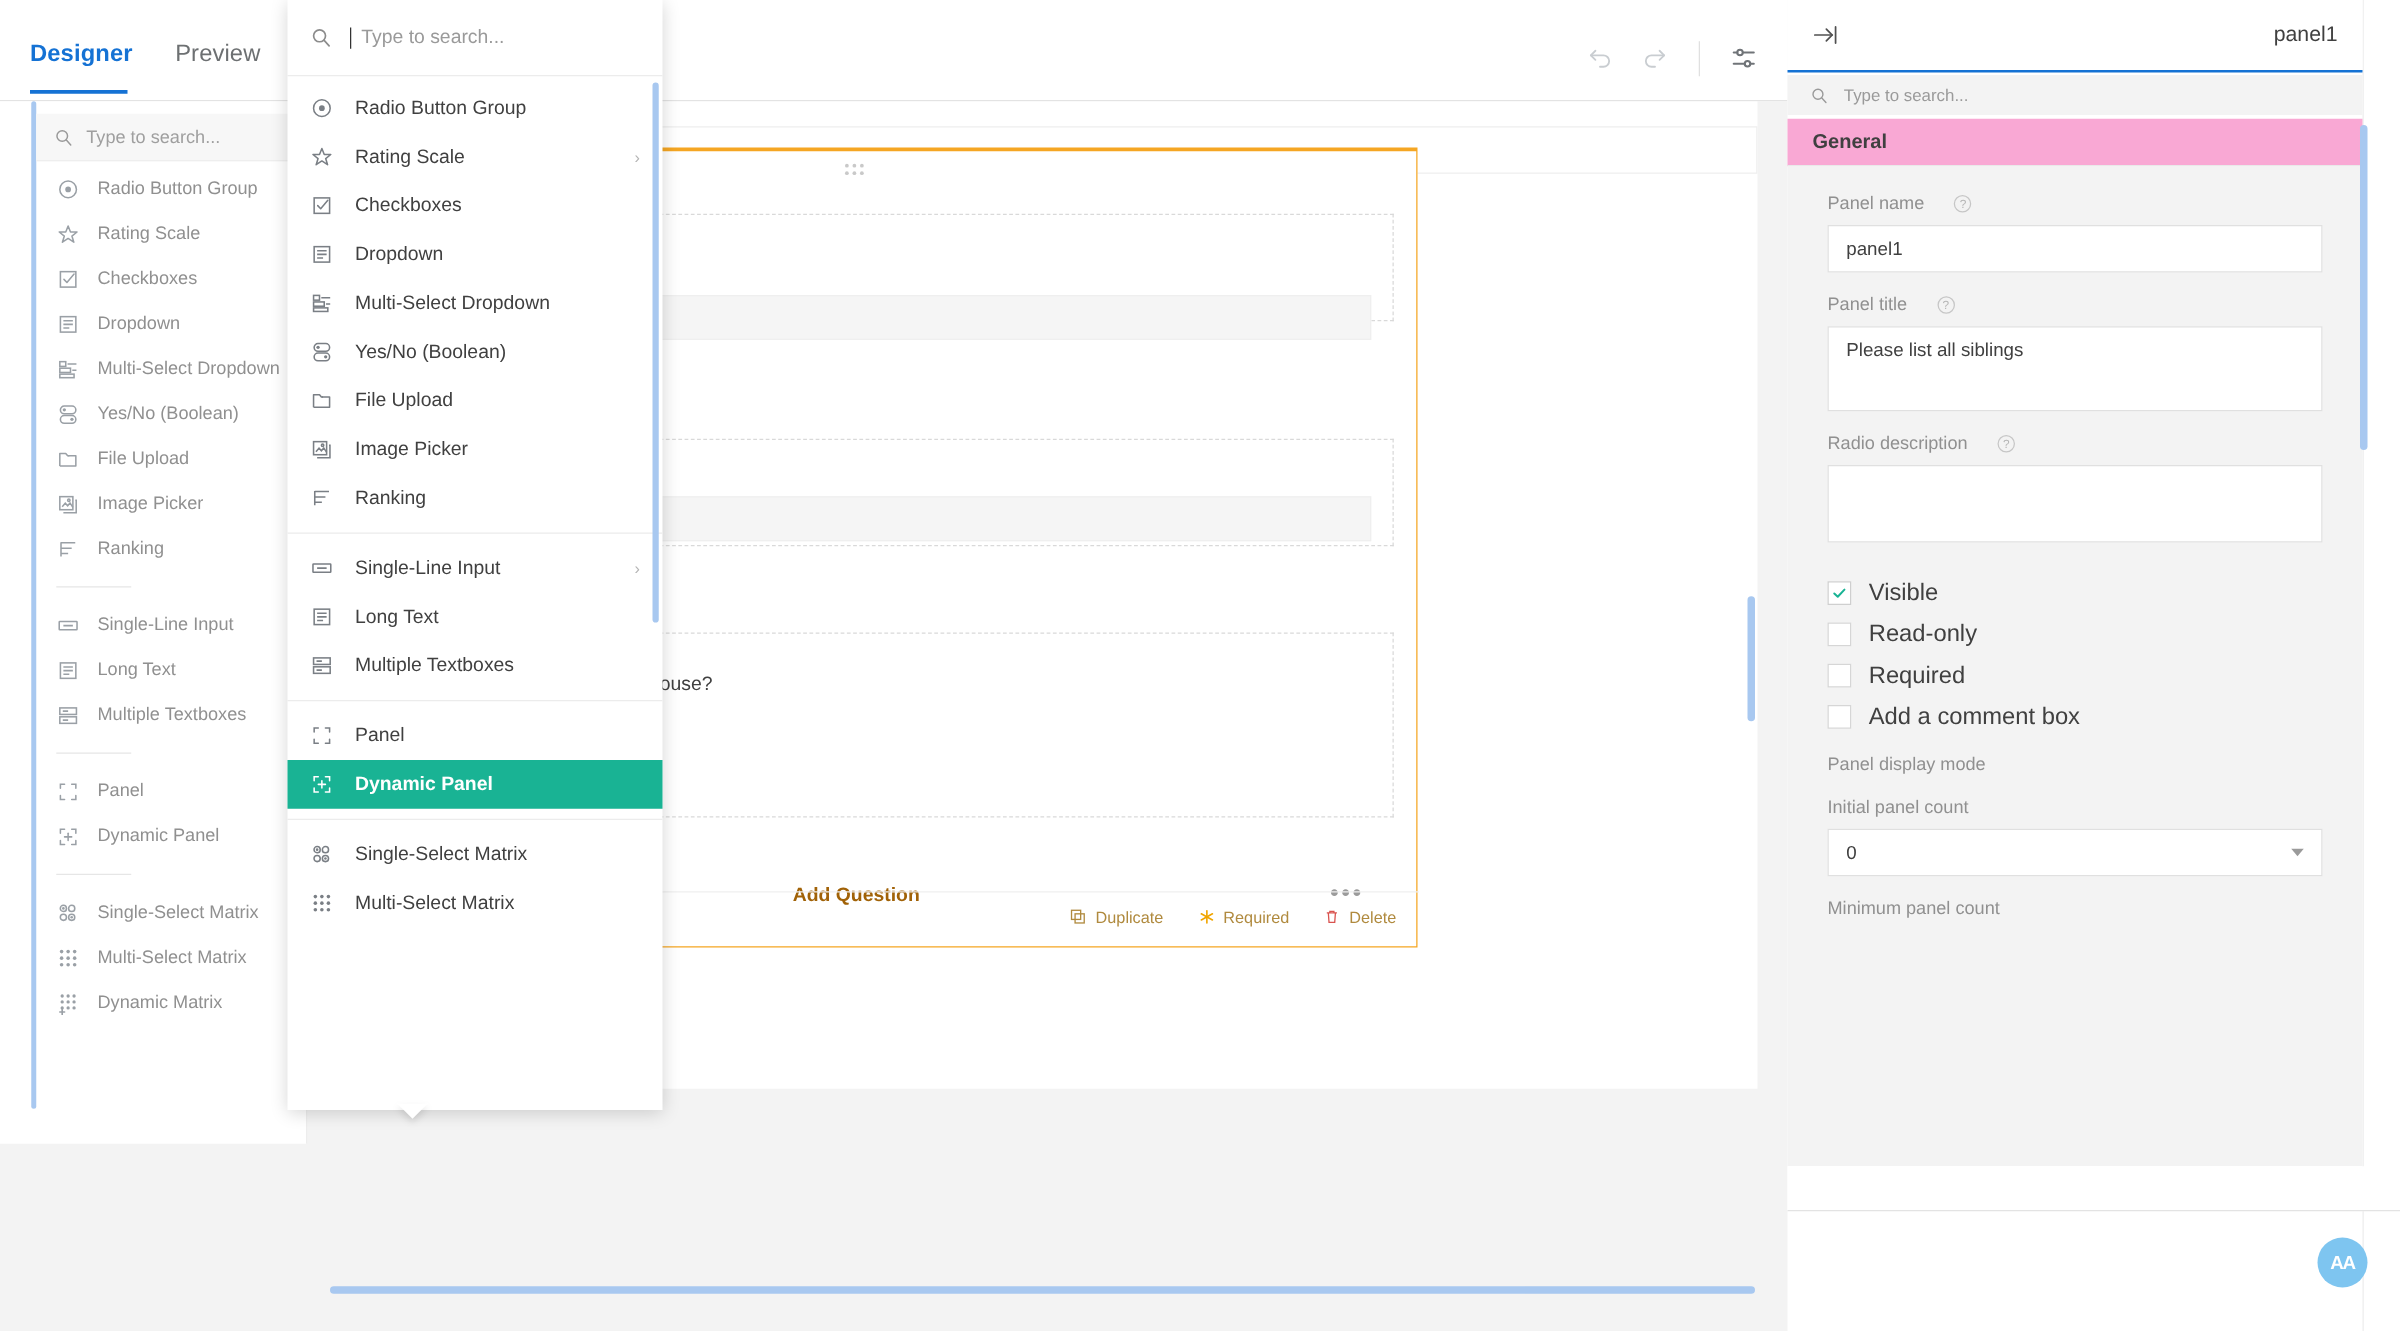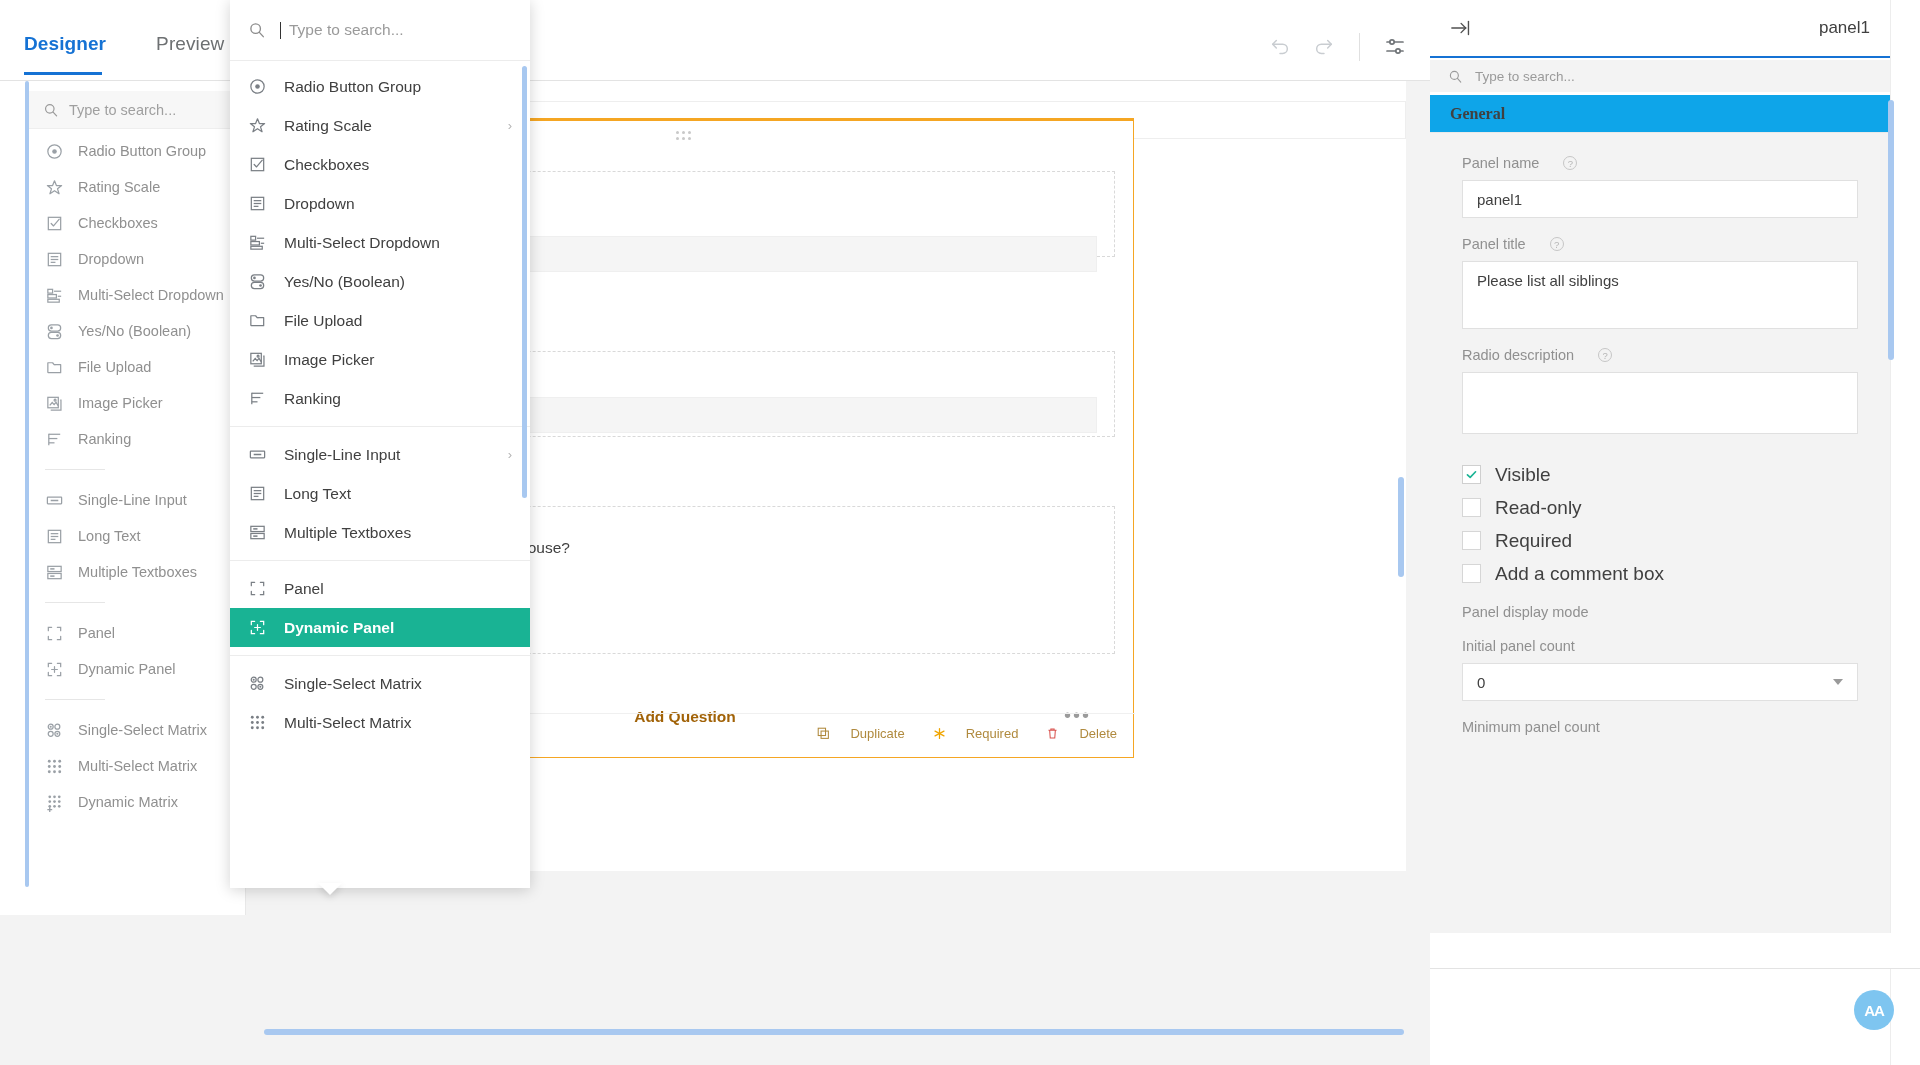--- a/index.html
+++ b/index.html
@@ -11,21 +11,21 @@
     font-family: "Liberation Sans", sans-serif;
     -webkit-font-smoothing: antialiased;
   }
   #root { position: relative; width: 1920px; height: 1065px; background: #f3f3f3; }
 
   
   .tabbar {
     position: absolute; left: 0; top: 0; width: 1430px; height: 81px;
     background: #ffffff; border-bottom: 1px solid #e3e3e3;
   }
-  .tabs { position: absolute; left: 24px; top: 33px; display: flex; gap: 50px; text-align: right; }
+  .tabs { position: absolute; left: 24px; top: 33px; display: flex; gap: 34px; text-align: right; }
   .tab { font-size: 19px; color: #6d7072; cursor: pointer; padding-bottom: 20px; letter-spacing: .1px;}
   .tab.active { color: #1572d4; font-weight: bold; }
   .tab.active::after {
     content: ""; position: absolute; left: 0; bottom: 0; width: 78px; height: 3px; background: #1572d4;
   }
   .survey-title-top {
     position: absolute; left: 352px; top: 36px; font-size: 19px; color: #404040;
   }
   .toolbar-right { position: absolute; right: 18px; top: 30px; display: flex; align-items: center; gap: 10px; }
   .tb-icon { width: 34px; height: 34px; display:flex; align-items:center; justify-content:center; cursor: pointer; }
@@ -95,21 +95,21 @@
     position: absolute; left: 0; bottom: 0; width: 900px; height: 44px;
     border-top: 1px solid #f0f0f0; display: flex; align-items: center;
   }
   .type-chip {
     position: absolute; left: 28px; top: 9px; height: 24px;
     background: #f7f4ee; border-radius: 2px; padding: 0 9px;
     display: flex; align-items: center; gap: 8px; cursor: pointer;
   }
   .type-chip .t { font-size: 12px; color: #b08a3e; }
   .footer-actions { position: absolute; right: 18px; top: 12px; display: flex; align-items: center; gap: 28px; }
-  .fa { display: flex; align-items: center; gap: 20px; cursor: pointer; font-size: 13px; }
+  .fa { display: flex; align-items: center; gap: 7px; cursor: pointer; font-size: 13px; }
   .fa.dup { color: #b08a3e; }
   .fa.req { color: #b08a3e; }
   .fa.del { color: #b08a3e; }
   .canvas-scroll-thumb {
     position: absolute; right: 26px; top: 396px; width: 6px; height: 100px; background: #a8c8f0; border-radius: 3px;
   }
   .canvas-hscroll {
     position: absolute; left: 264px; bottom: 30px; width: 1140px; height: 6px; background: #a8c8f0; border-radius: 3px;
   }
 
@@ -157,21 +157,21 @@
   }
   .props-head .obj { font-size: 17px; color: #404040; }
   .props-search {
     position: absolute; left: 0px; top: 60px; width: 460px; height: 32px;
     background: #f3f3f3; display: flex; align-items: center; gap: 12px; padding-left: 18px;
   }
   .props-search .ph { font-size: 13.5px; color: #9a9a9a; }
   .props-section {
     position: absolute; left: 0; top: 95px; width: 460px; height: 38px;
     display: flex; align-items: center; padding-left: 20px;
-    border-bottom: 1px solid #e9e9e9; background: #0ea5e9; font-family: Liberation Serif, serif;
+    border-bottom: 1px solid #e9e9e9; background: #f9a8d4;
   }
   .props-section .t { font-size: 16px; color: #404040; font-weight: bold; }
   .props-body {
     position: absolute; left: 0; top: 133px; width: 460px; height: 800px;
     background: #f3f3f3; padding: 22px 32px 0 32px;
   }
   .fld { margin-bottom: 18px; }
   .fld-label { font-size: 14.5px; color: #909090; margin-bottom: 9px; display: flex; align-items: center; gap: 24px; }
   .qmark {
     width: 14px; height: 14px; border-radius: 50%; border: 1px solid #c6c6c6; color: #b5b5b5;

